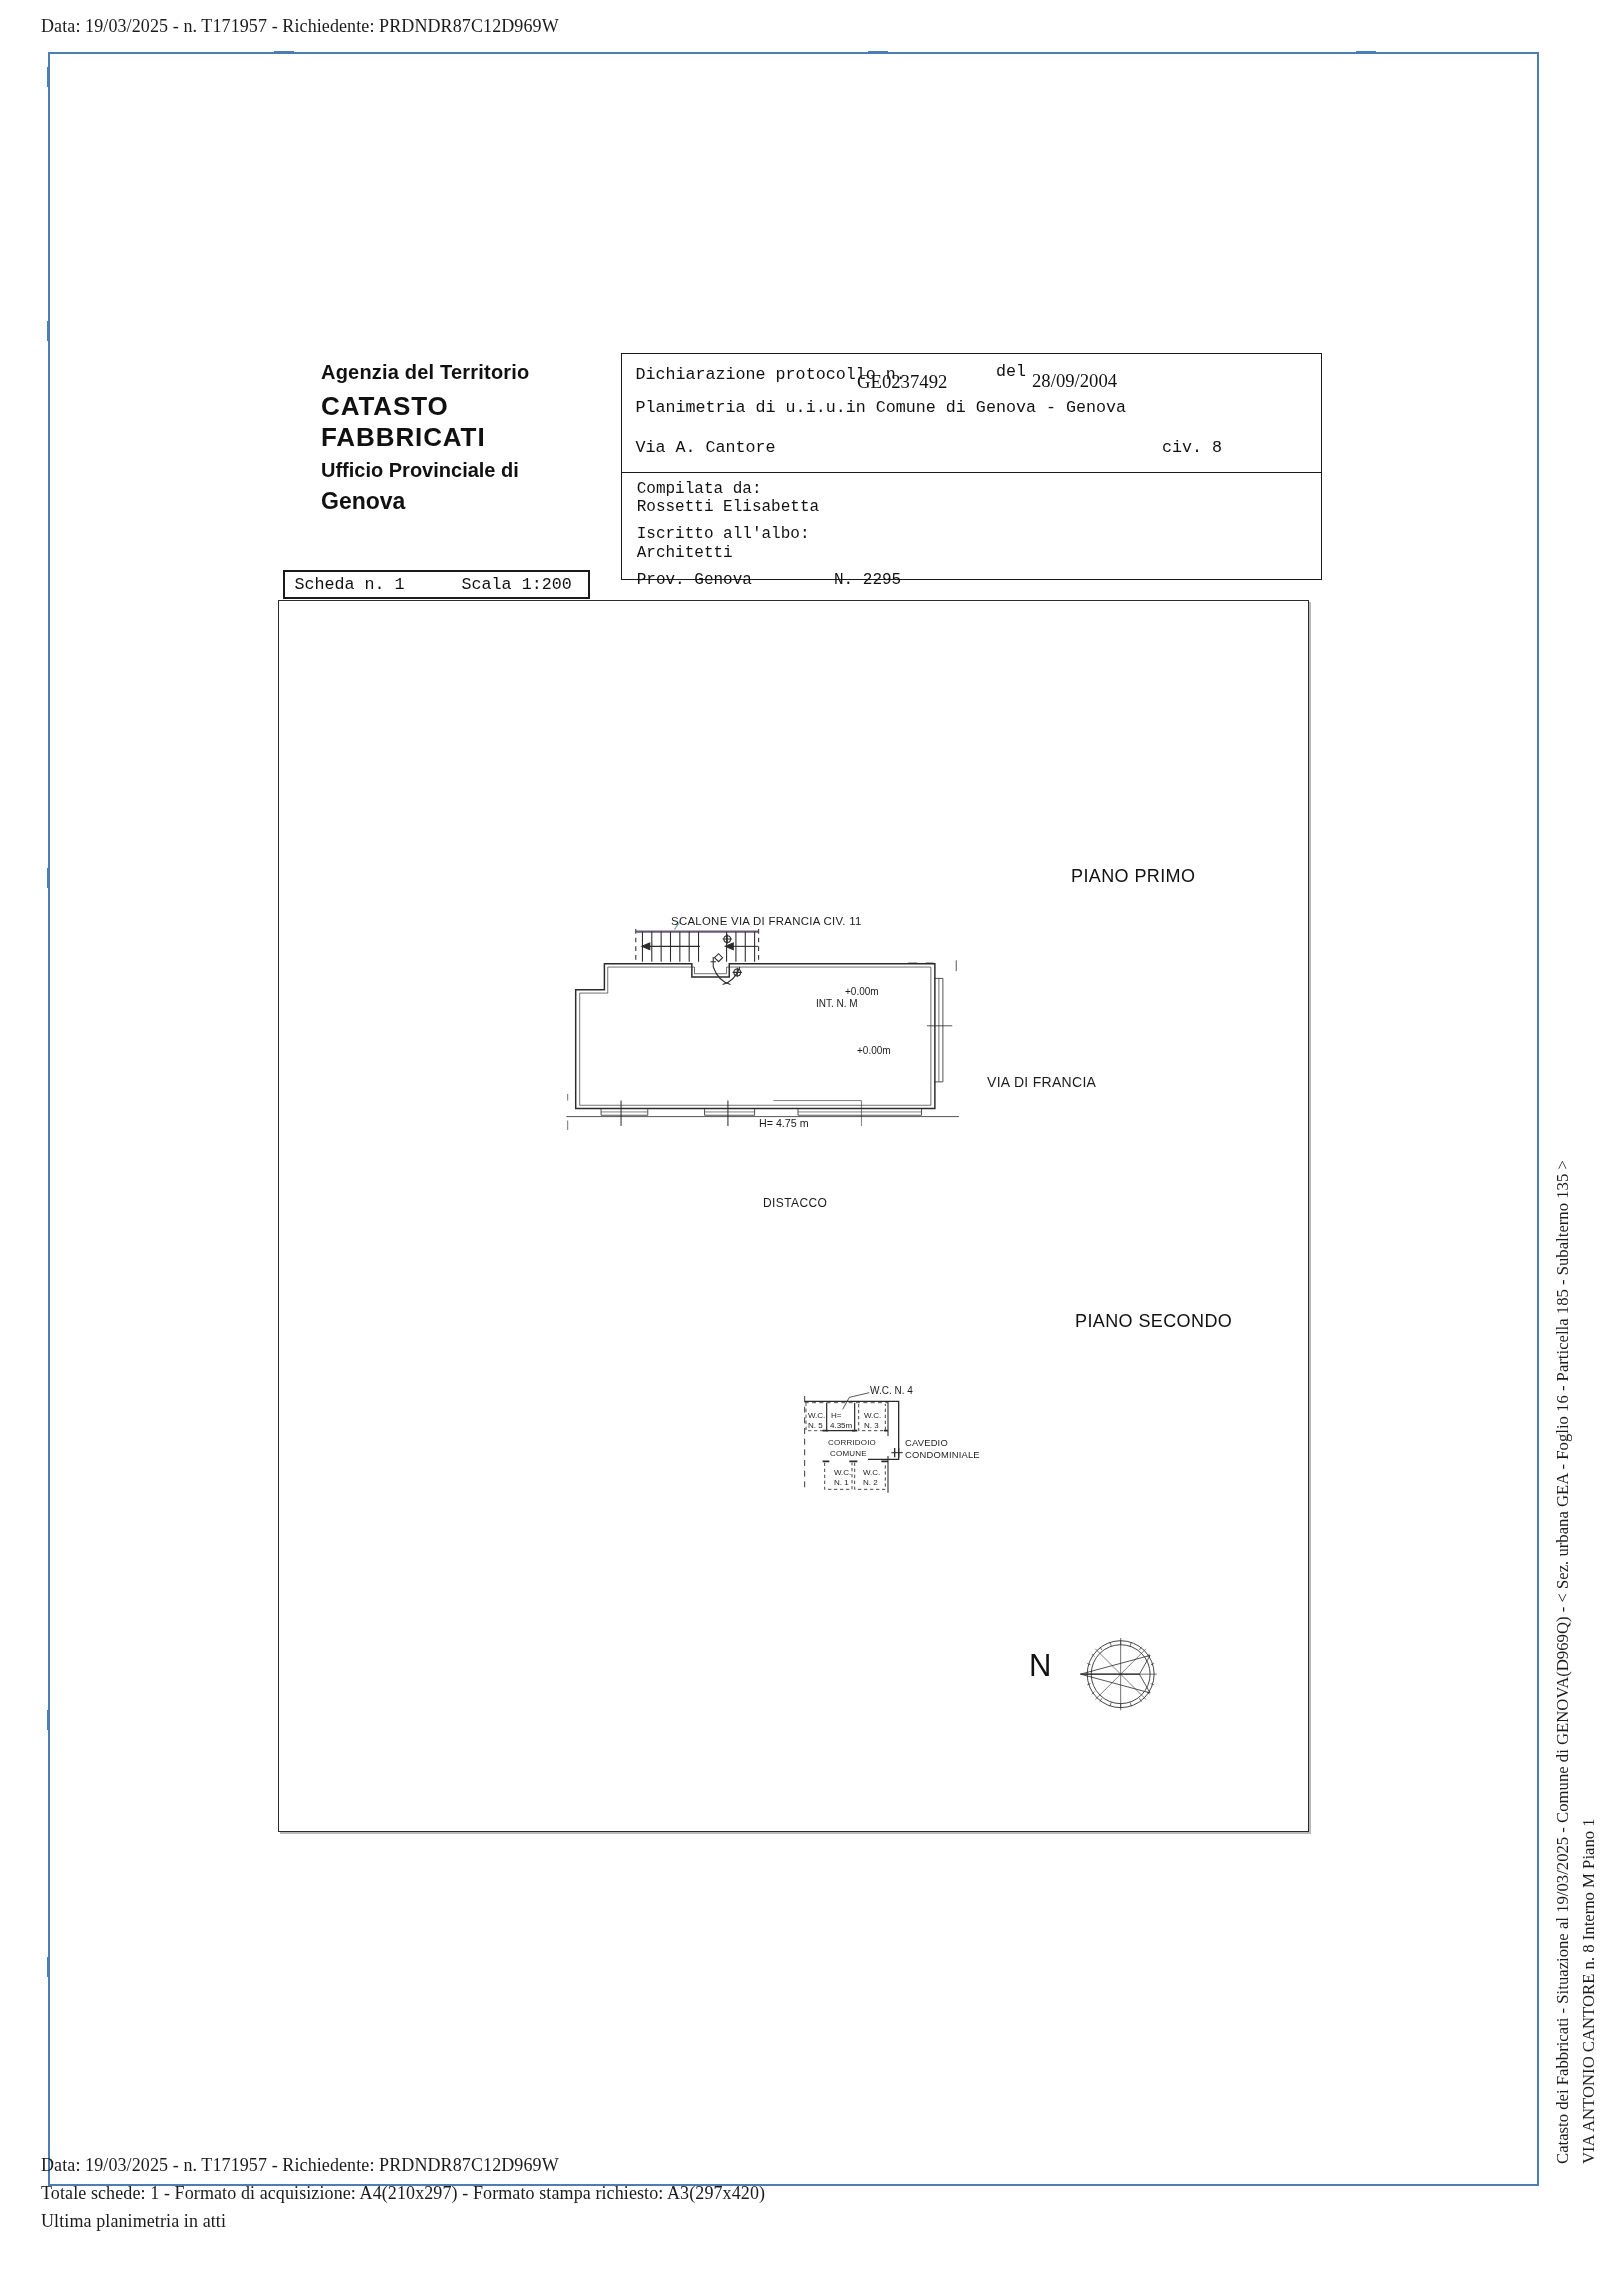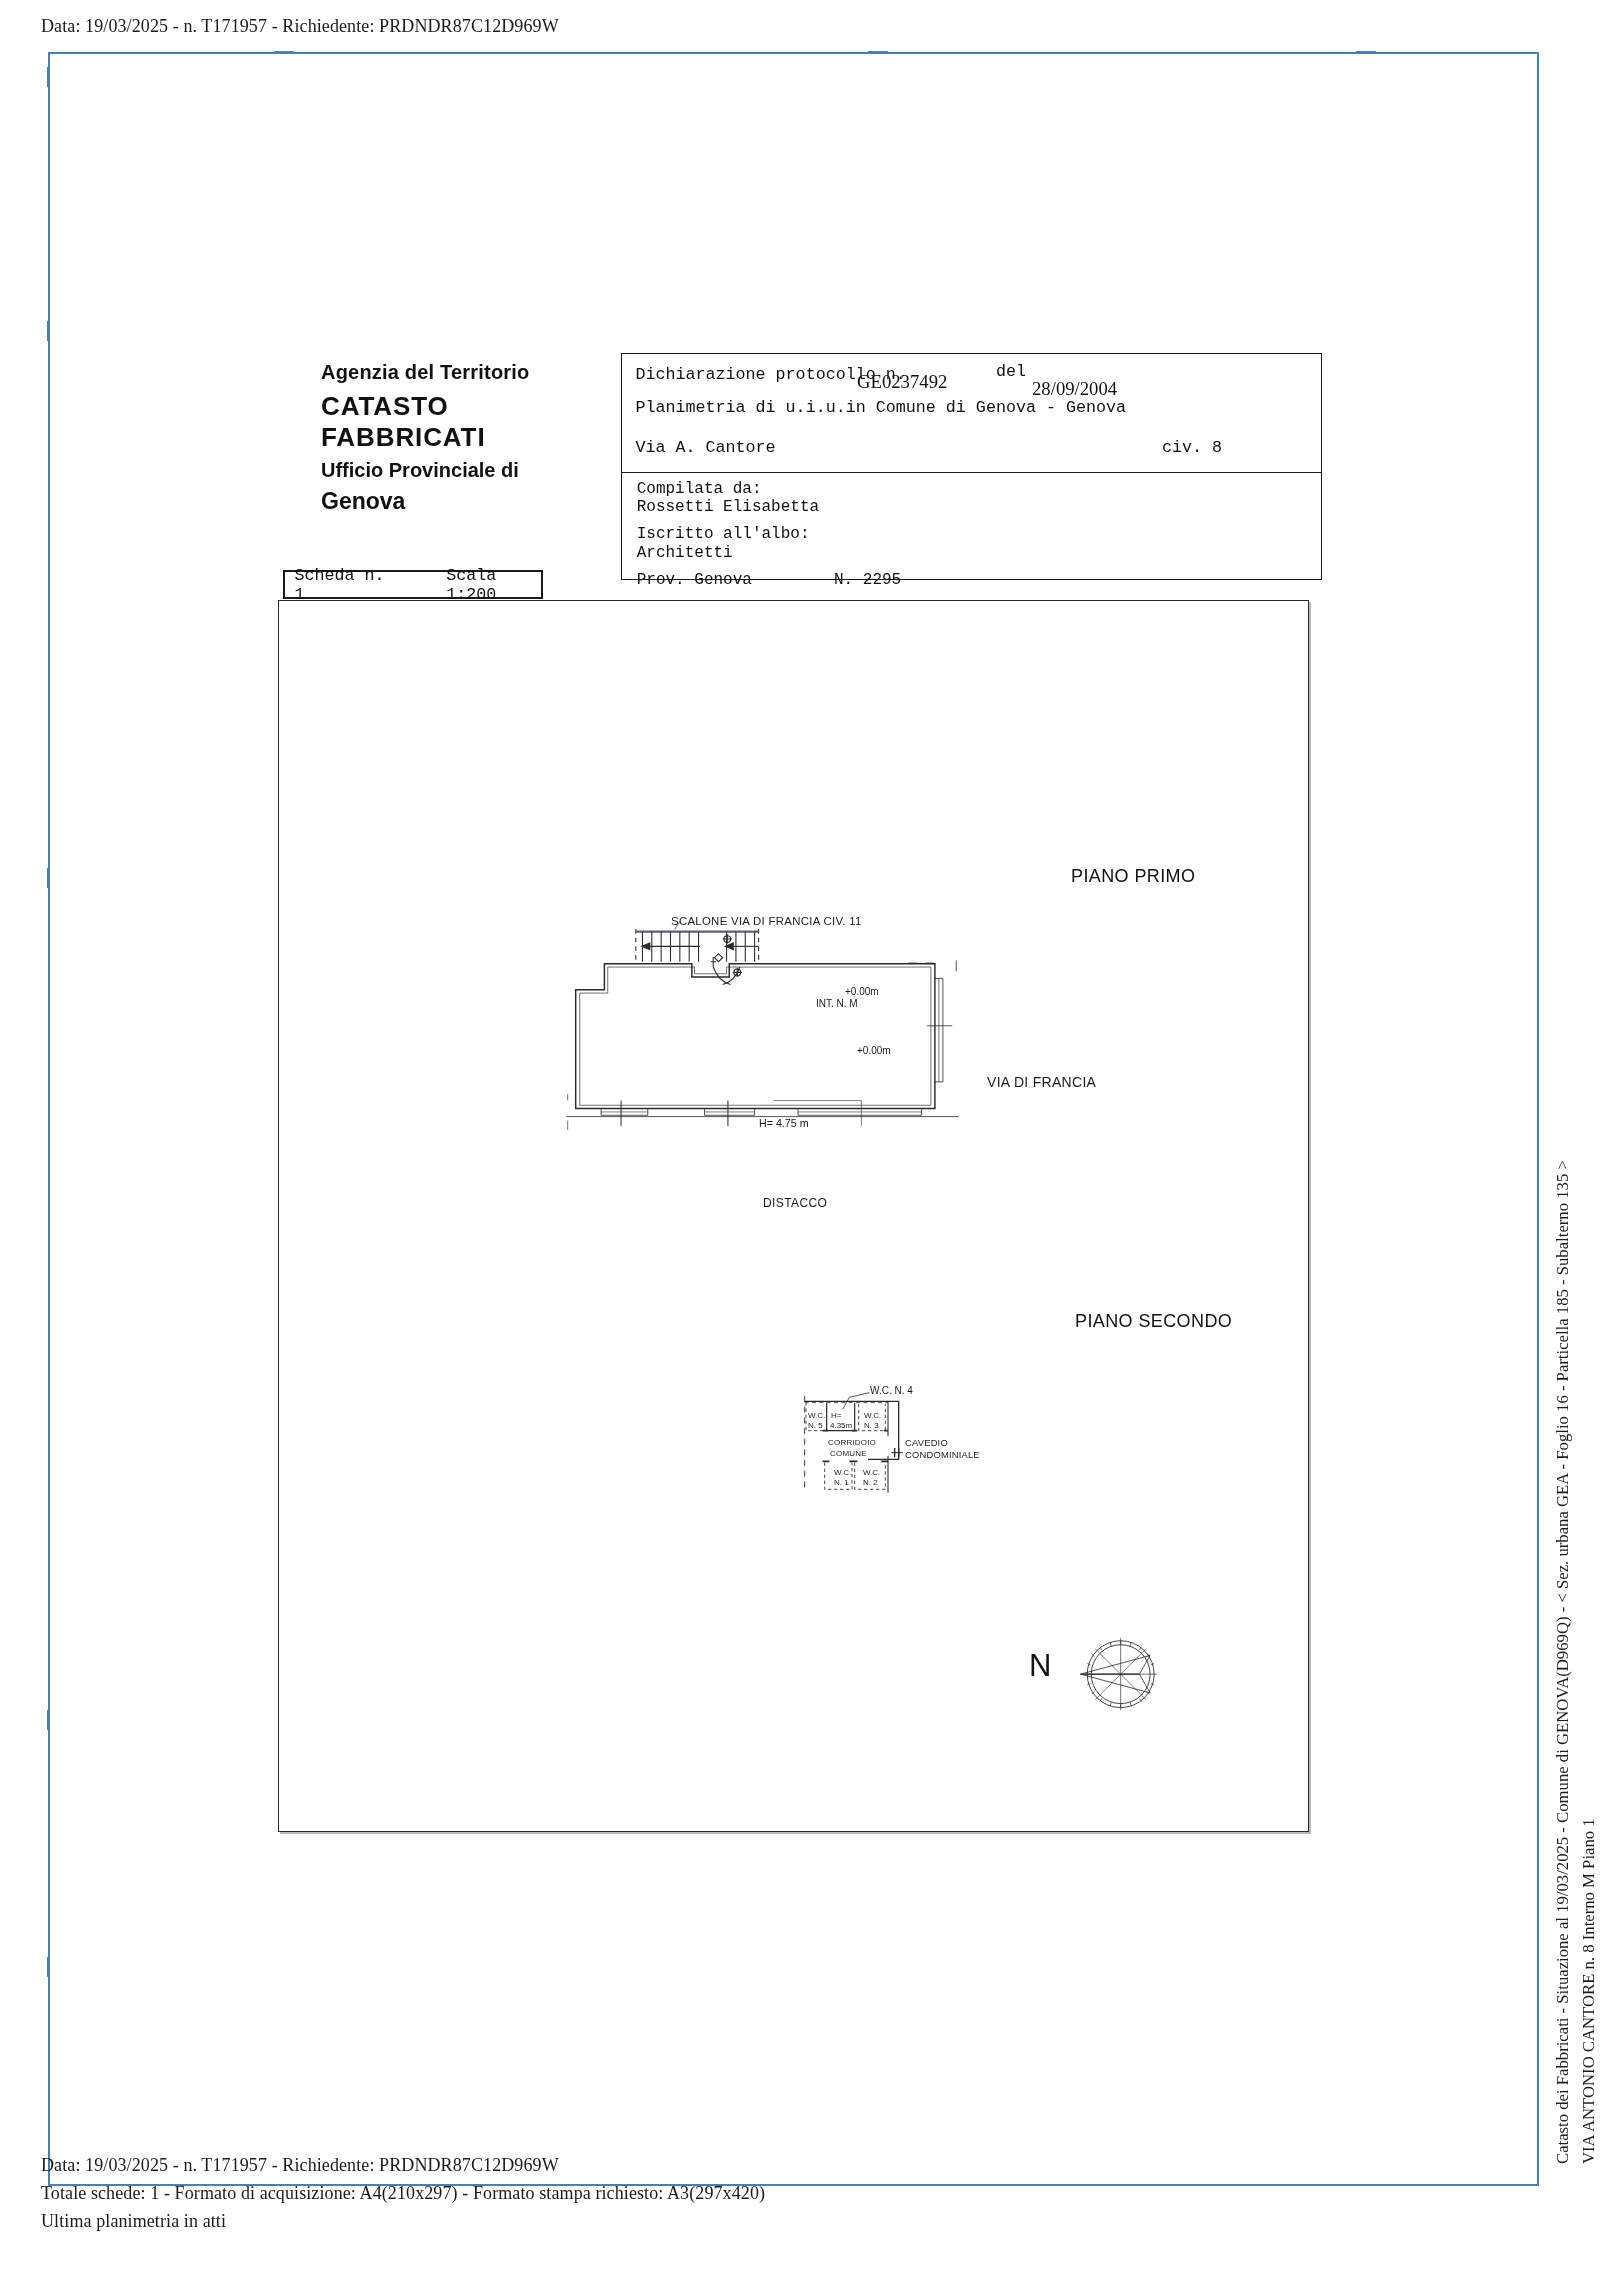--- a/index.html
+++ b/index.html
@@ -43,21 +43,21 @@
   .hdr-top{position:relative;height:118px;border-bottom:1.3px solid #1a1a1a;}
   .hdr-bot{position:relative;height:107px;display:flex;}
   .hdr-bot .left{width:334px;border-right:1.3px solid #1a1a1a;position:relative;}
   .hdr-bot .right{flex:1;position:relative;}
   .mono{font-family:"Liberation Mono", monospace;font-size:16.7px;color:#111;white-space:nowrap;}
   .mono.sm{font-size:16px;}
   .serifval{font-family:"Liberation Serif", serif;font-size:18.7px;color:#111;white-space:nowrap;}
 
   
   .scheda{
-    position:absolute;left:283px;top:570px;width:260px;height:29px;
+    position:absolute;left:283px;top:570px;width:307px;height:29px;
     border:2px solid #1a1a1a;box-sizing:border-box;background:#fff;
     display:flex;align-items:center;
   }
   .scheda span{font-family:"Liberation Mono", monospace;font-size:16.7px;color:#111;}
 
   
   .drawframe{
     position:absolute;left:278px;top:600px;width:1031px;height:1232px;
     border:1.3px solid #2b2b2b;box-sizing:border-box;background:#fff;
     box-shadow:2px 2px 0 #b9b9b9;
@@ -112,21 +112,21 @@
   <div class="l3">Ufficio Provinciale di</div>
   <div class="l4">Genova</div>
 </div>
 
 <div class="hdrbox">
 
   <div class="hdr-top">
     <div class="abs mono" style="left:13.4px;top:10.7px;">Dichiarazione protocollo n.</div>
     <div class="abs serifval" style="left:235px;top:17.4px;">GE0237492</div>
     <div class="abs mono" style="left:374px;top:8px;">del</div>
-    <div class="abs serifval" style="left:410px;top:16px;margin-top:8px;">28/09/2004</div>
+    <div class="abs serifval" style="left:410px;top:16px;">28/09/2004</div>
 
     <div class="abs mono" style="left:13.4px;top:44px;">Planimetria di u.i.u.in Comune di Genova - Genova</div>
 
     <div class="abs mono" style="left:13.4px;top:84px;">Via A. Cantore</div>
     <div class="abs mono" style="left:540px;top:84px;">civ. 8</div>
   </div>
 
   <div class="hdr-bot">
 
     <div class="right">

